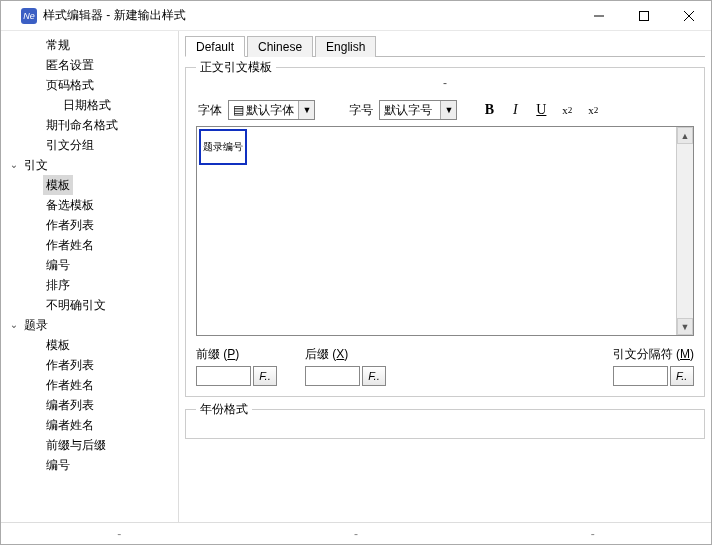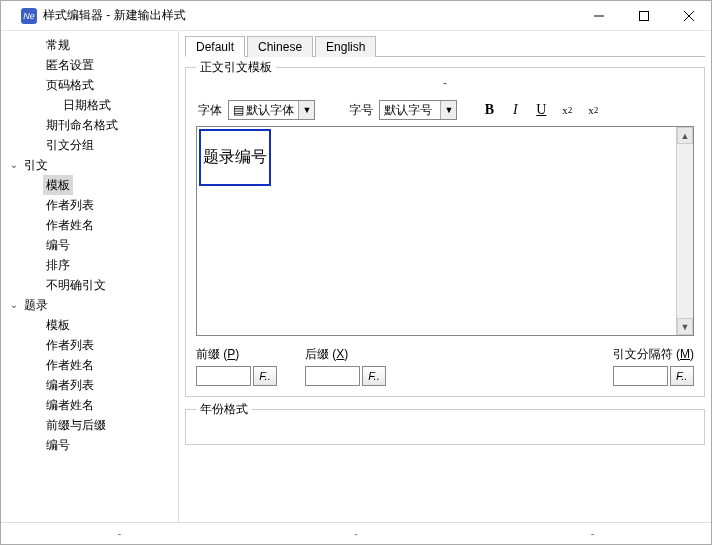--- a/index.html
+++ b/index.html
@@ -155,22 +155,22 @@
 }
 .editor {
   flex:1;
   padding: 2px;
   overflow: auto;
   background:#fff;
 }
 .editor .field-box {
   display: inline-block;
   border: 2px solid #1030c0;
-  padding: 16px 2px;
-  font-size: 16px;
+  padding: 9px 2px;
+  font-size: 10px;
 }
 .editor-scroll {
   width: 17px;
   background: #f0f0f0;
   border-left:1px solid #ccc;
   position:relative;
 }
 .editor-scroll .arrow {
   height: 17px; display:flex;align-items:center;justify-content:center;
   font-size:9px;color:#555;background:#e8e8e8;border:1px solid #ccc;
@@ -195,21 +195,21 @@
   border:1px solid #888;
   background:linear-gradient(#fff,#e8e8e8);
   margin-left:2px;
   display:flex;align-items:center;justify-content:center;
   font-style: italic;
   font-size: 11px;
 }
 .yearbox {
   border:1px solid #ccc;
   margin-top: 12px;
-  height: 36px;
+  height: 30px;
   position:relative;
 }
 .yearbox .legend {
   position:absolute;top:-9px;left:10px;background:#fff;padding:0 4px;font-size:12px;
 }
 .statusbar {
   height: 22px;
   border-top: 1px solid #ddd;
   display:flex;
   color:#888;
@@ -291,20 +291,26 @@
           </li>
           <li>
             <div class="row" style="padding-left: 28px;">
               <span class="spacer"></span>
               <span class="label selected">模板</span>
             </div>
           </li>
           <li>
             <div class="row" style="padding-left: 28px;">
               <span class="spacer"></span>
+              <span class="label">备选模板</span>
+            </div>
+          </li>
+          <li>
+            <div class="row" style="padding-left: 28px;">
+              <span class="spacer"></span>
               <span class="label">作者列表</span>
             </div>
           </li>
           <li>
             <div class="row" style="padding-left: 28px;">
               <span class="spacer"></span>
               <span class="label">作者姓名</span>
             </div>
           </li>
           <li>

